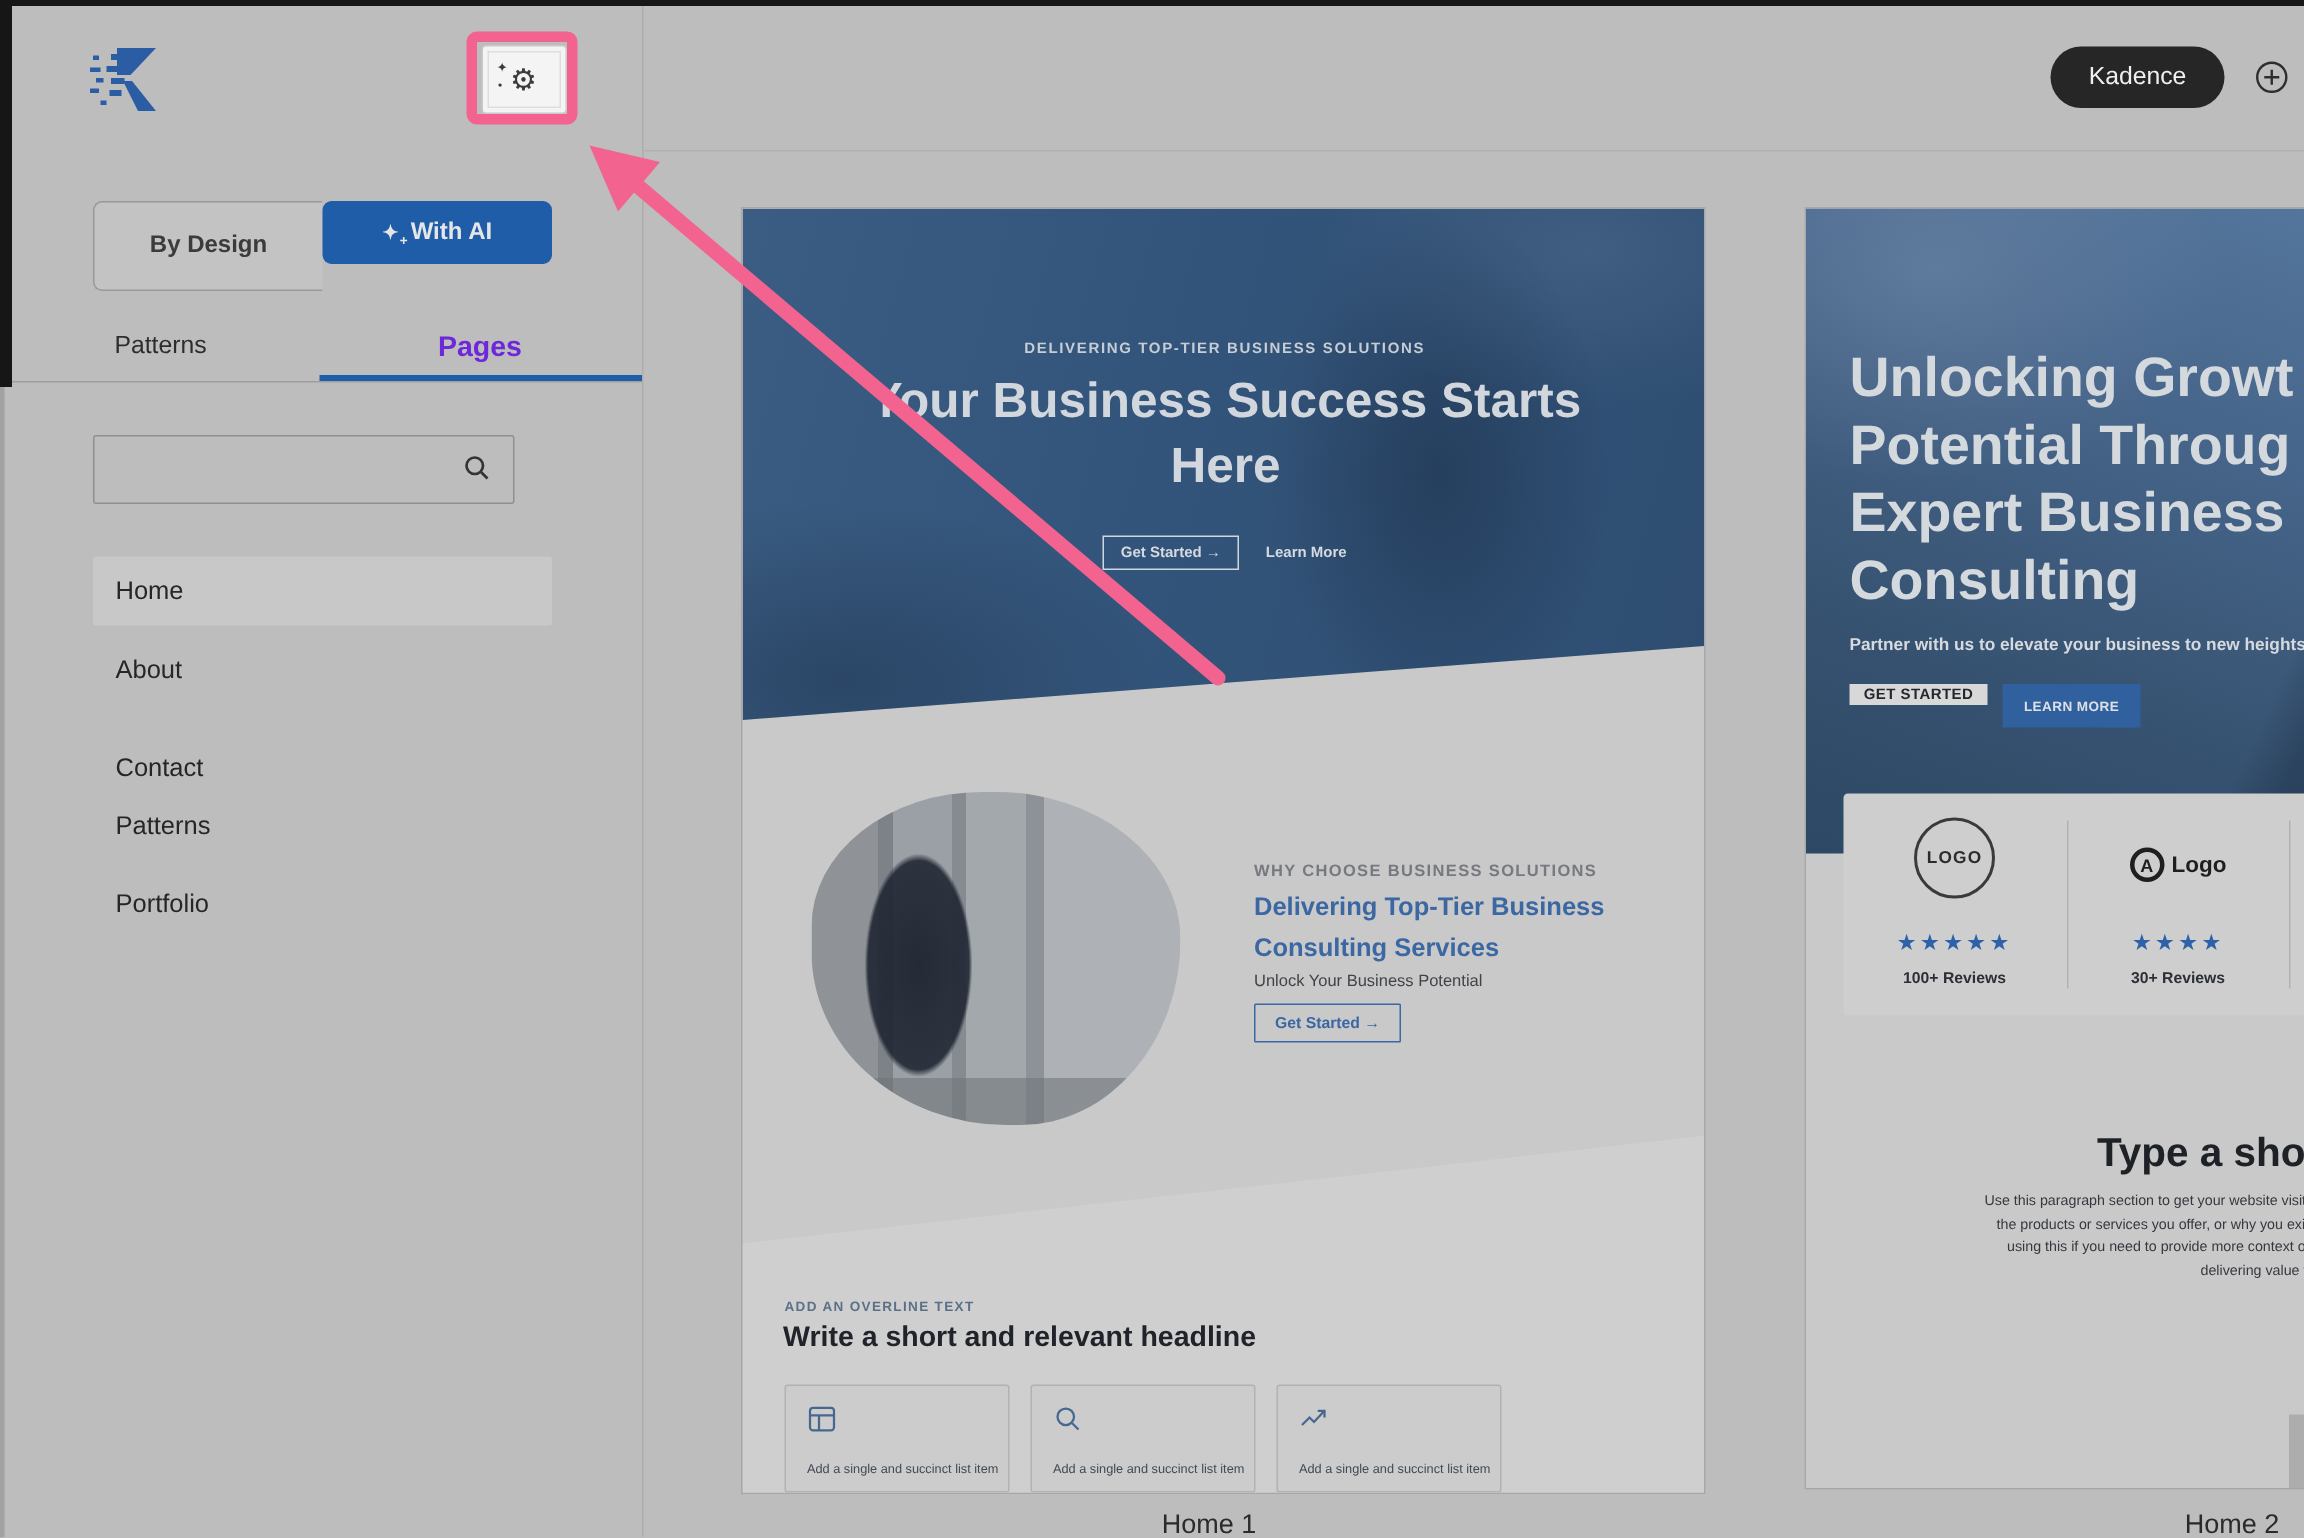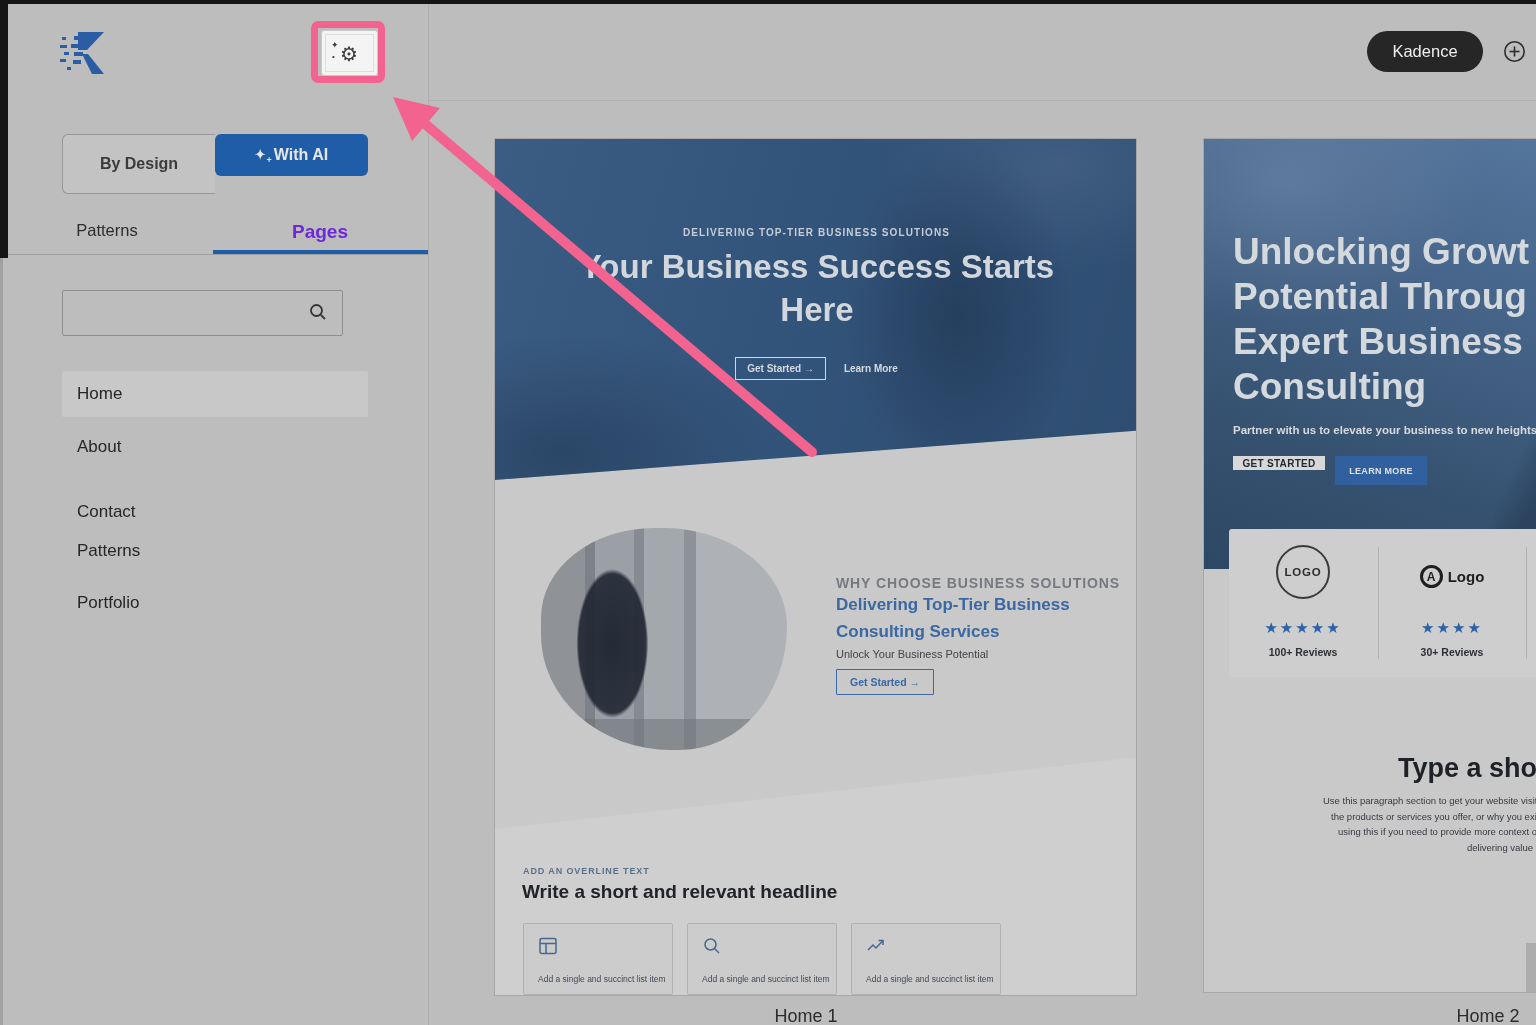--- a/index.html
+++ b/index.html
@@ -109,21 +109,21 @@
   .p1-btn-text { color:#d5dae0; font-size:10px; font-weight:600; }
 
   .p1-blob {
     position:absolute; left:46px; top:389px; width:246px; height:222px;
     border-radius:48% 52% 45% 55% / 42% 46% 58% 54%;
     background:
       radial-gradient(ellipse 58px 120px at 29% 52%, rgba(30,36,48,0.95), rgba(30,36,48,0.88) 58%, rgba(30,36,48,0) 62%),
       linear-gradient(to top, rgba(110,115,120,0.55) 0 14%, rgba(110,115,120,0) 14%),
       linear-gradient(to right, #8f9398 0 18%, #7d8288 18% 22%, #9aa0a5 22% 38%, #868b91 38% 42%, #a3a8ad 42% 58%, #8d9298 58% 63%, #aeb2b6 63% 100%);
   }
-  .p1-why-overline { position:absolute; left:341px; top:436px; font-size:14px; font-weight:700;
+  .p1-why-overline { position:absolute; left:341px; top:436px; font-size:11px; font-weight:700;
     letter-spacing:0.9px; color:#76797f; }
   .p1-why-headline { position:absolute; left:341px; top:452px; width:260px;
     font-size:17px; line-height:27px; font-weight:700; color:#3b67a3; }
   .p1-why-sub { position:absolute; left:341px; top:509px; font-size:11px; color:#404348; }
   .p1-why-btn { position:absolute; left:341px; top:530px; border:1.5px solid #3b67a3;
     border-radius:1px; color:#3b67a3; font-size:10.5px; font-weight:600; padding:6px 13px; }
 
   .p1-slant-band {
     position:absolute; left:0; top:618px; width:643px; height:240px;
     background:#cfcfcf; clip-path:polygon(0 30%, 100% 0, 100% 100%, 0 100%);

